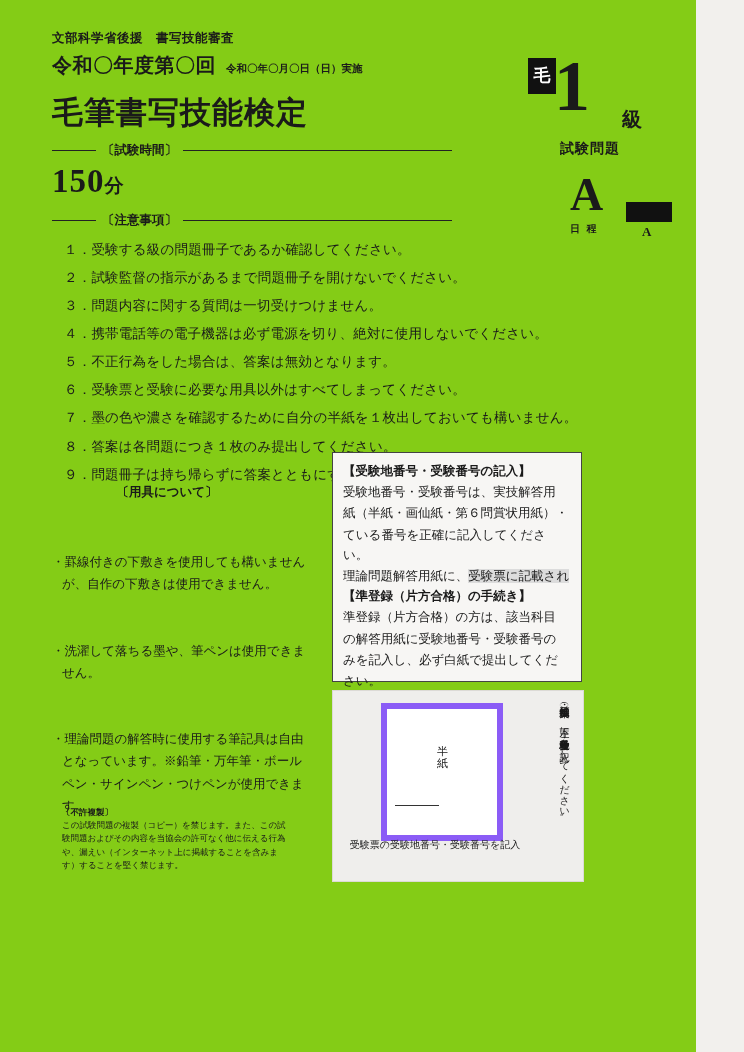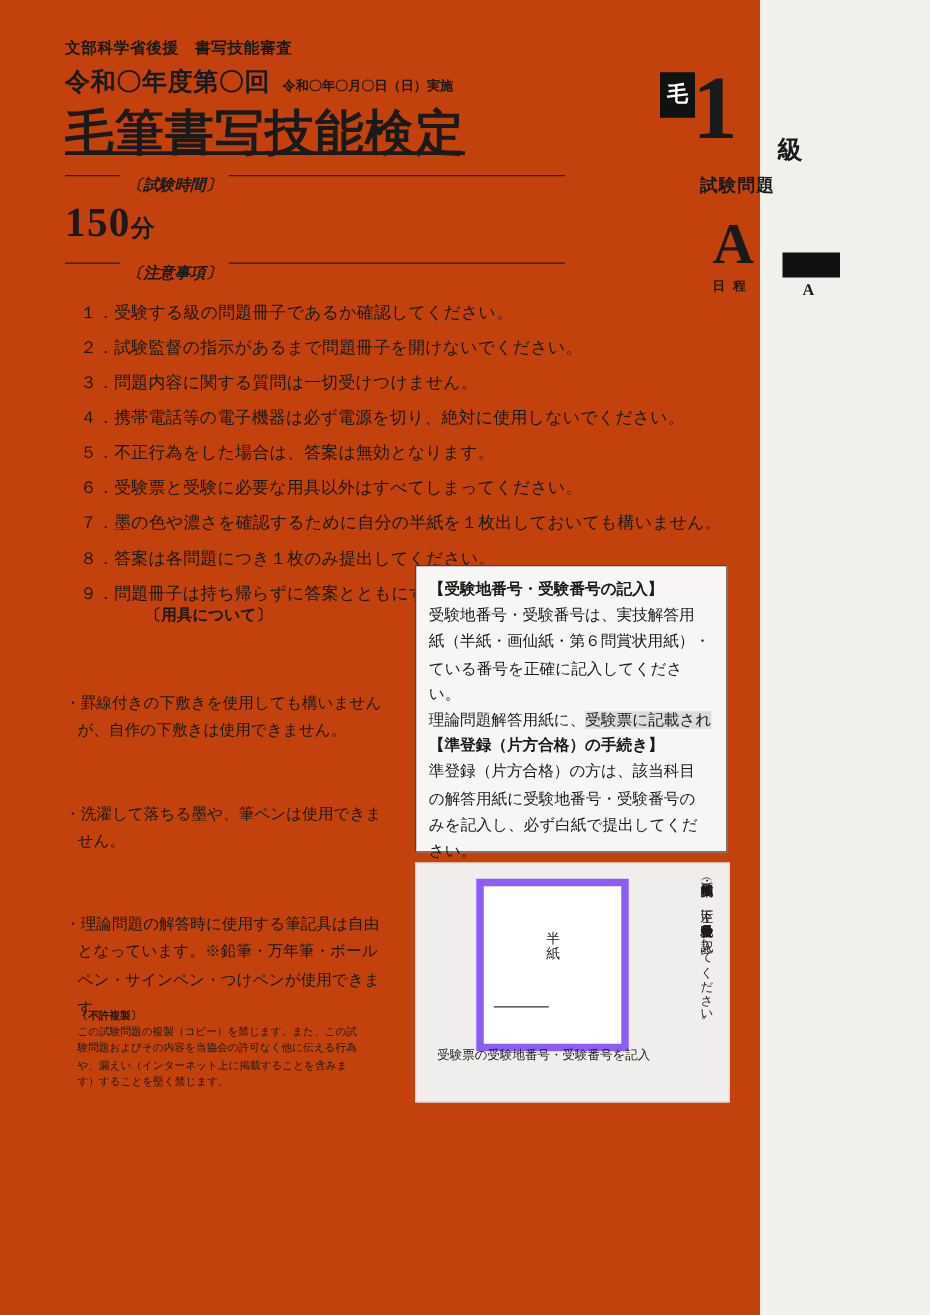--- a/index.html
+++ b/index.html
@@ -5,22 +5,22 @@
   html,body{margin:0;padding:0;}
   body{
     width:744px;height:1052px;
     background:#f2f0ed;
     font-family:"Liberation Serif","DejaVu Serif",serif;
     color:#1a1a1a;
     overflow:hidden;
   }
   .page{
     position:relative;
-    width:608px;height:1052px;
-    background:#c2410c;
+    width:696px;height:1052px;
+    background:#84cc16;
   }
   
   .hdr{
     position:absolute;left:52px;top:30px;width:640px;
   }
   .hdr-left{
     position:absolute;left:0;top:0;width:420px;
   }
   .supervise{
     font-size:12.5px;letter-spacing:0.5px;font-weight:bold;
@@ -29,27 +29,26 @@
   .reiwa-row{
     display:flex;align-items:flex-end;gap:10px;margin-top:5px;
   }
   .reiwa{
     font-size:20px;font-weight:bold;letter-spacing:0.5px;white-space:nowrap;
   }
   .reiwa-date{
     font-size:10.5px;font-weight:bold;padding-bottom:3px;white-space:nowrap;
   }
   .maintitle{
-    margin-top:8px;
-    font-size:39px;font-weight:bold;letter-spacing:1px;white-space:nowrap;
+    margin-top:18px;
+    font-size:31px;font-weight:bold;letter-spacing:1px;white-space:nowrap;
     line-height:1.05;
-    text-decoration:underline;
   }
   .rule-label{
-    display:flex;gap:6px;margin-top:12px;width:400px;font-style:italic;
+    display:flex;align-items:center;gap:6px;margin-top:12px;width:400px;
   }
   .rule-label .bar{flex:0 0 44px;height:1px;background:#222;}
   .rule-label .bar.long{flex:1;}
   .rule-label .txt{font-size:12.5px;font-weight:bold;white-space:nowrap;}
   .timeval{
     font-size:33px;font-weight:bold;margin-top:4px;letter-spacing:1px;
   }
   .timeval .unit{font-size:19px;}
   
   .grade{

